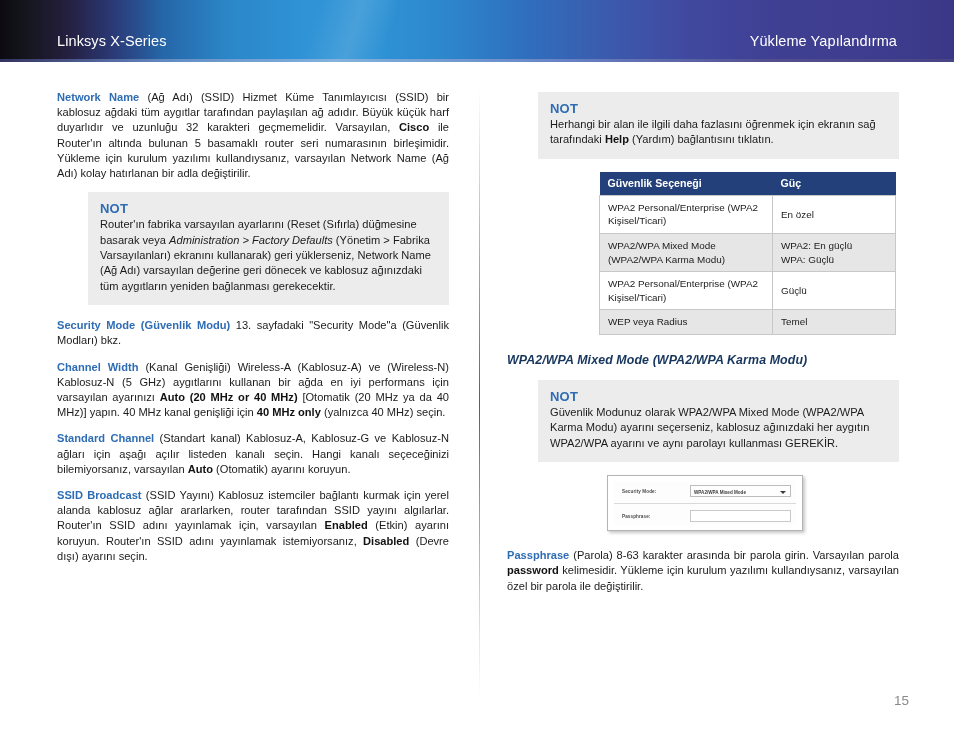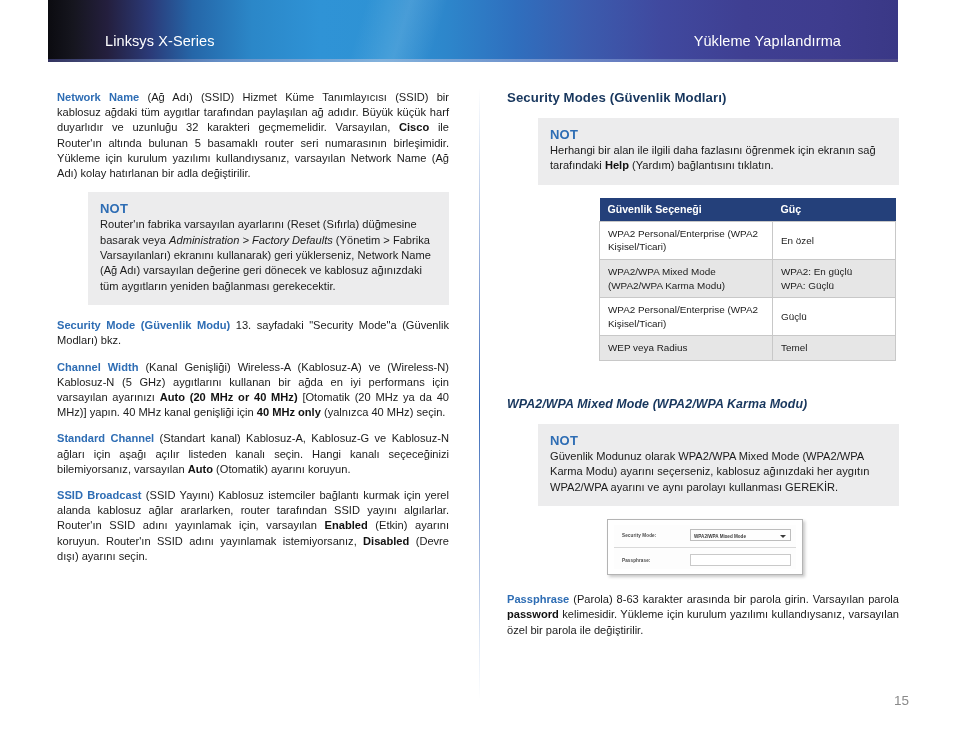--- a/index.html
+++ b/index.html
@@ -16,41 +16,40 @@
     position: relative;
     width: 954px;
     height: 738px;
     background: #ffffff;
   }
 
   
   .header {
     position: absolute;
     top: 0; left: 0;
-    width: 850px;
+    width: 954px;
     height: 62px;
     background:
       linear-gradient(to right,
         #0b0b10 0%,
         #16161f 3%,
         #241f3e 7%,
         #2b3a78 12%,
         #2566a8 17%,
         #2b87c8 24%,
         #2f93d6 32%,
         #2e92d4 40%,
         #2d86cb 47%,
         #2f6fbe 55%,
         #3b5cae 63%,
         #40499f 72%,
         #3f3f92 82%,
         #3e3c8e 92%,
         #3a3886 100%);
     overflow: hidden;
-    margin-left: 48px;
   }
   .header-sheen {
     position: absolute;
     top: -30px; left: 180px;
     width: 330px; height: 130px;
     background: linear-gradient(115deg, rgba(255,255,255,0.00) 40%, rgba(255,255,255,0.13) 52%, rgba(255,255,255,0.00) 62%);
     transform: rotate(-8deg);
     pointer-events: none;
   }
   .header-bottomline {
@@ -148,21 +147,21 @@
   h3.subsection {
     font-size: 12.4px;
     font-weight: bold;
     font-style: italic;
     color: #17365d;
     margin: 0 0 13px 0;
     letter-spacing: .1px;
   }
 
   
-  .tbl-wrap { margin-left: 48px; width: 296px; margin-bottom: 36px; padding-left: 44px; }
+  .tbl-wrap { margin-left: 48px; width: 296px; margin-bottom: 18px; padding-left: 44px; }
   table.sec {
     border-collapse: collapse;
     width: 296px;
     table-layout: fixed;
   }
   table.sec th {
     background: #24407a;
     color: #ffffff;
     font-size: 10.6px;
     font-weight: bold;
@@ -285,21 +284,20 @@
     <p class="body"><span class="term">Channel Width</span><span> (Kanal Genişliği) Wireless-A (Kablosuz-A) ve (Wireless-N) Kablosuz-N (5 GHz) aygıtlarını kullanan bir ağda en iyi performans için varsayılan ayarınızı </span><span class="b">Auto (20 MHz or 40 MHz)</span><span> [Otomatik (20 MHz ya da 40 MHz)] yapın. 40 MHz kanal genişliği için </span><span class="b">40 MHz only</span><span> (yalnızca 40 MHz) seçin.</span></p>
 
     <p class="body"><span class="term">Standard Channel</span><span> (Standart kanal) Kablosuz-A, Kablosuz-G ve Kablosuz-N ağları için aşağı açılır listeden kanalı seçin. Hangi kanalı seçeceğinizi bilemiyorsanız, varsayılan </span><span class="b">Auto</span><span> (Otomatik) ayarını koruyun.</span></p>
 
     <p class="body"><span class="term">SSID Broadcast</span><span> (SSID Yayını)  Kablosuz istemciler bağlantı kurmak için yerel alanda kablosuz ağlar ararlarken, router tarafından SSID yayını algılarlar. Router'ın SSID adını yayınlamak için, varsayılan </span><span class="b">Enabled</span><span> (Etkin) ayarını koruyun. Router'ın SSID adını yayınlamak istemiyorsanız, </span><span class="b">Disabled</span><span> (Devre dışı) ayarını seçin.</span></p>
 
   </div>
 
   <div class="col-right">
 
-    <h2 class="section">Security Modes (Güvenlik Modları)</h2>
 
     <div class="note note-right">
       <div class="note-label">NOT</div>
       <div class="note-text"><span>Herhangi bir alan ile ilgili daha fazlasını öğrenmek için ekranın sağ tarafındaki </span><span class="b">Help</span><span> (Yardım) bağlantısını tıklatın.</span></div>
     </div>
 
     <div class="tbl-wrap">
       <table class="sec">
         <colgroup>
             <col class="c1">

